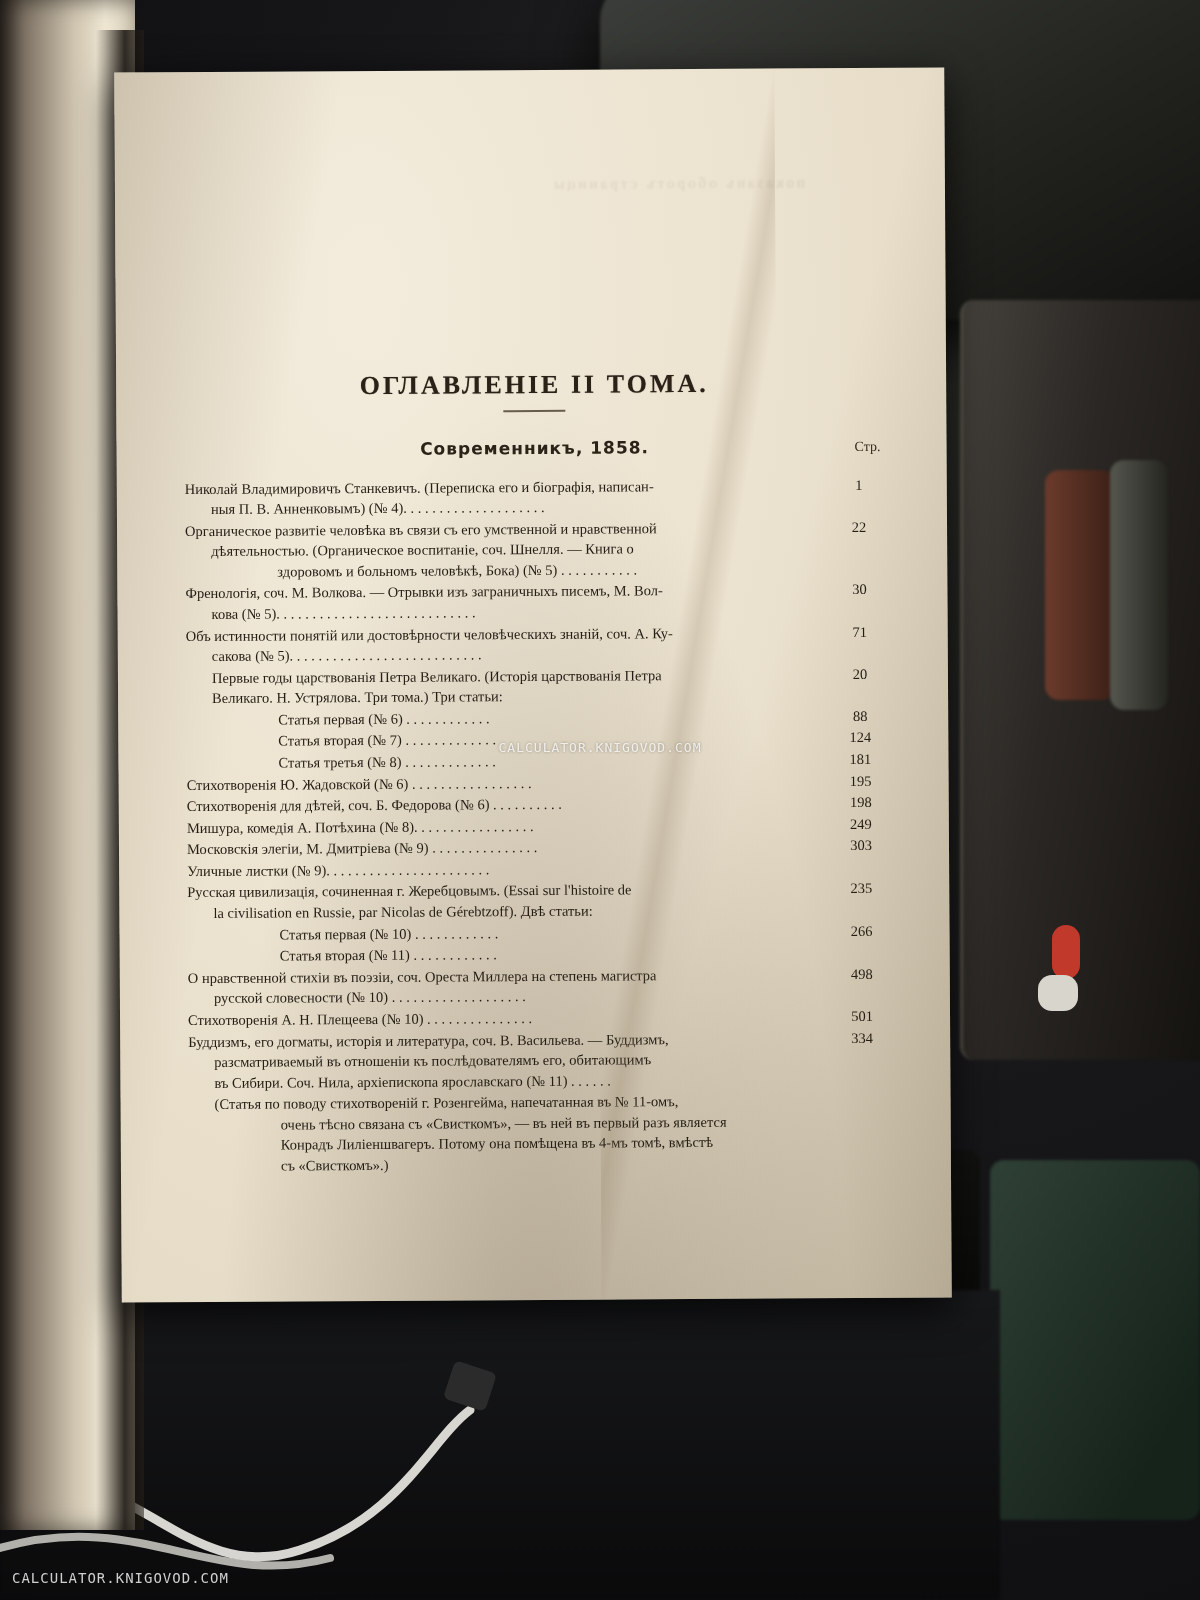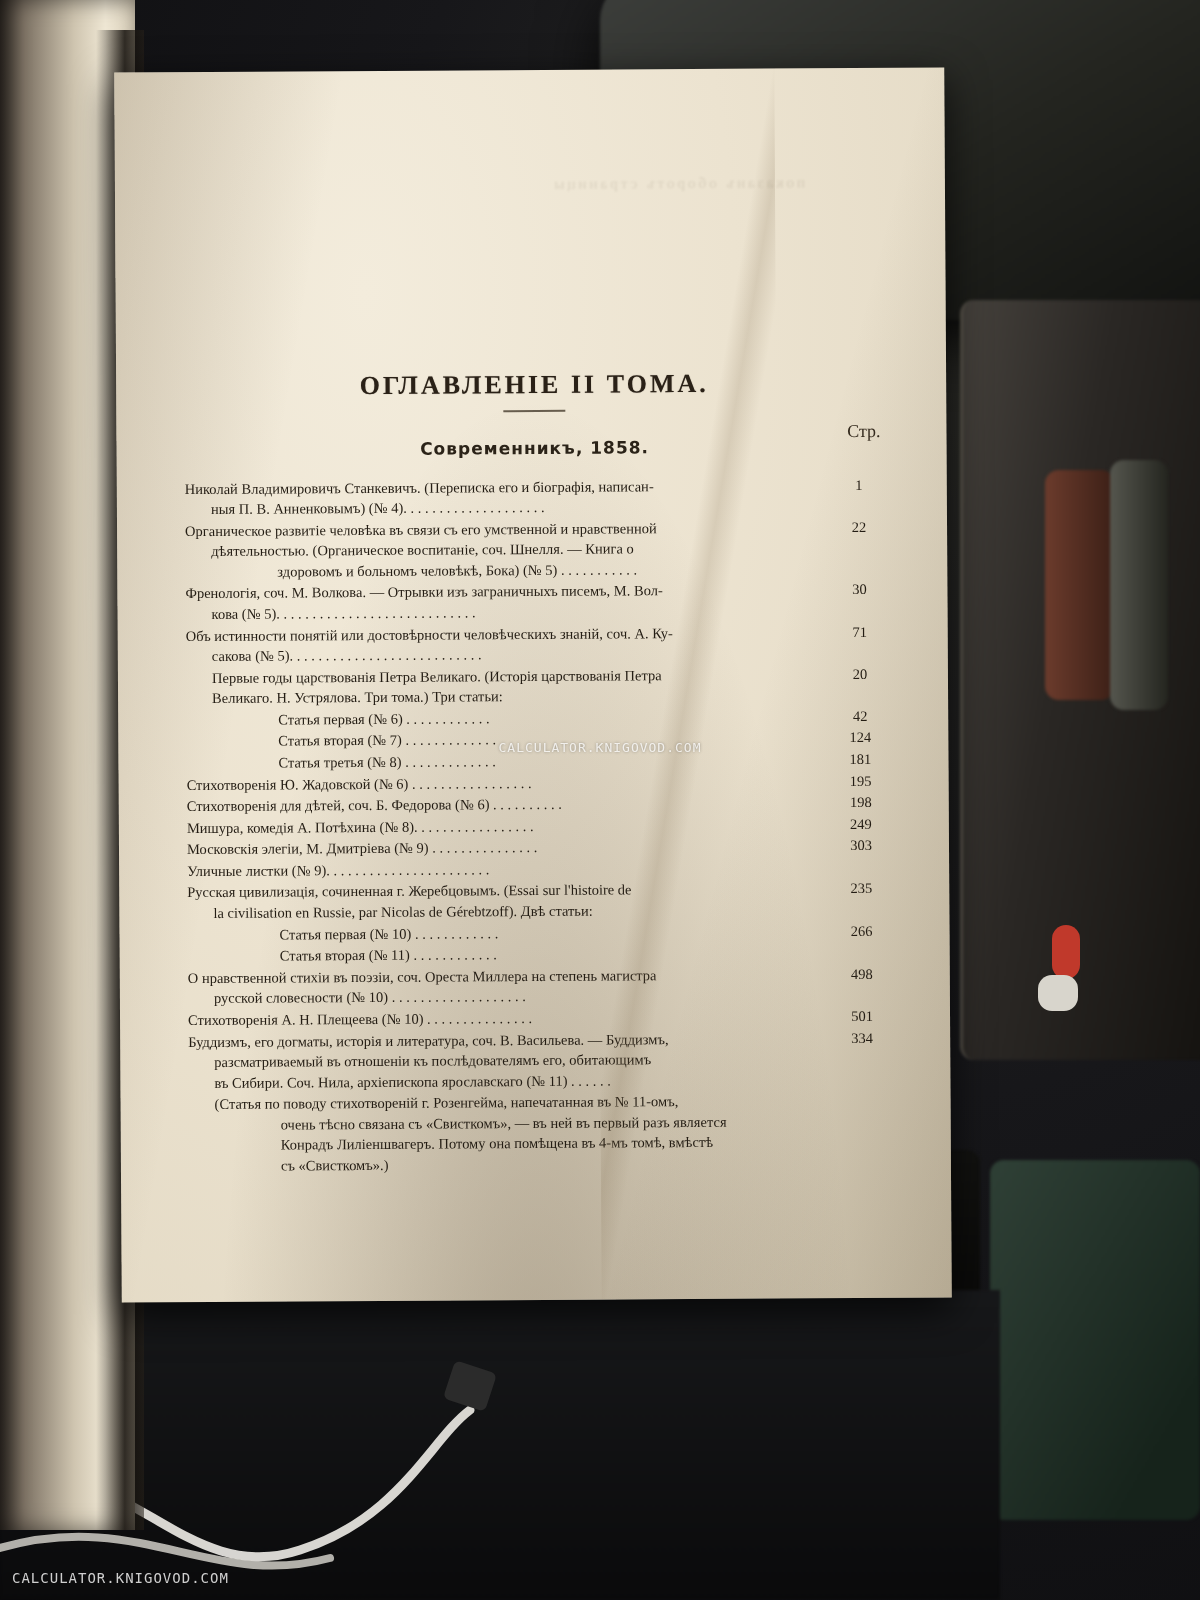--- a/index.html
+++ b/index.html
@@ -162,22 +162,22 @@
   .subtitle {
     font-family: "DejaVu Sans", sans-serif;
     font-size: 17px;
     font-weight: 700;
     letter-spacing: 1px;
     color: #2b2318;
   }
   .pages-head {
     position: absolute;
     right: 4px;
-    bottom: 14px;
-    font-size: 18px;
+    bottom: 1px;
+    font-size: 14px;
     color: #352b1e;
   }
 
   table.toc {
     width: 100%;
     border-collapse: collapse;
     font-size: 14.5px;
     line-height: 1.42;
     color: #241d14;
   }
@@ -317,21 +317,21 @@
             <span class="cont">Первые годы царствованія Петра Великаго. (Исторія царствованія Петра</span>
             <span class="cont">Великаго. Н. Устрялова. Три тома.) Три статьи:</span>
           </td>
           <td class="pg">20</td>
         </tr>
 
         <tr>
           <td class="entry">
             <span class="ind2">Статья первая (№ 6)  . . . . . . . . . . . .</span>
           </td>
-          <td class="pg">42</td>
+          <td class="pg">88</td>
         </tr>
 
         <tr>
           <td class="entry">
             <span class="ind2">Статья вторая (№ 7) . . . . . . . . . . . . .</span>
           </td>
           <td class="pg">124</td>
         </tr>
 
         <tr>

